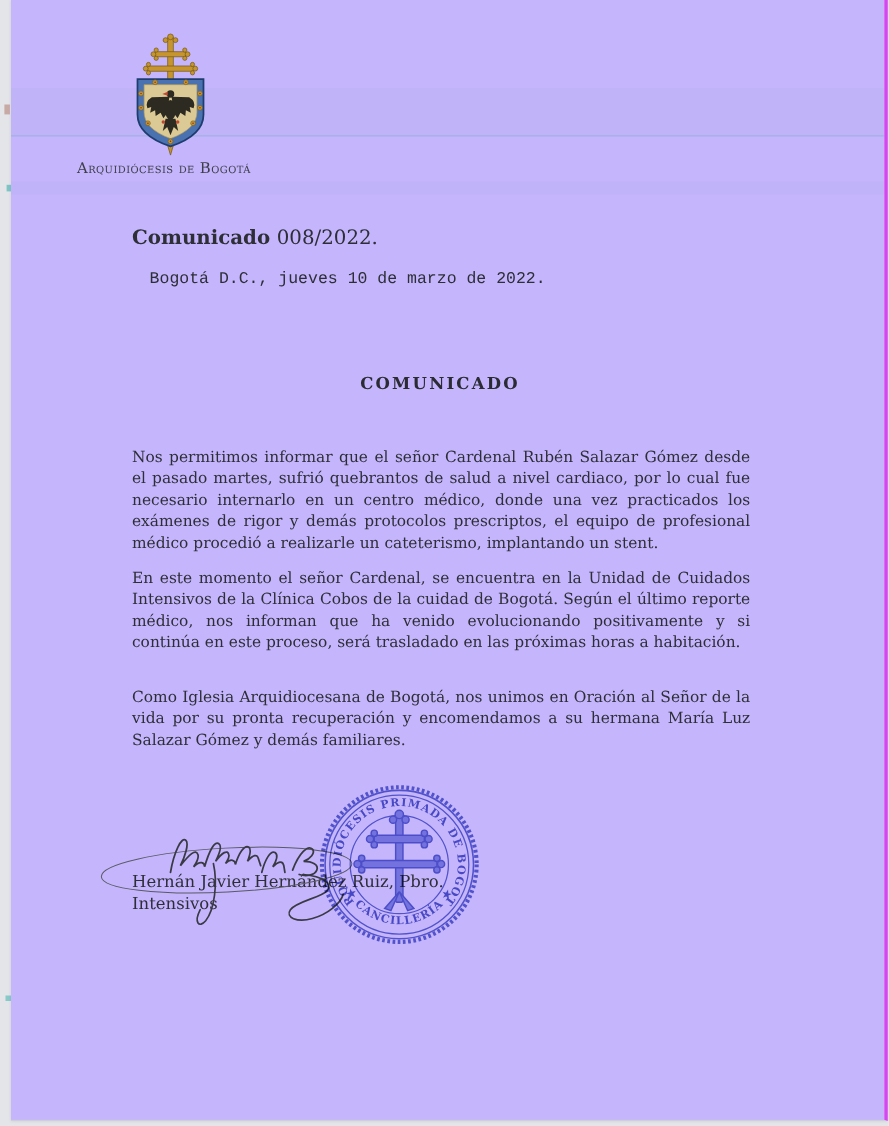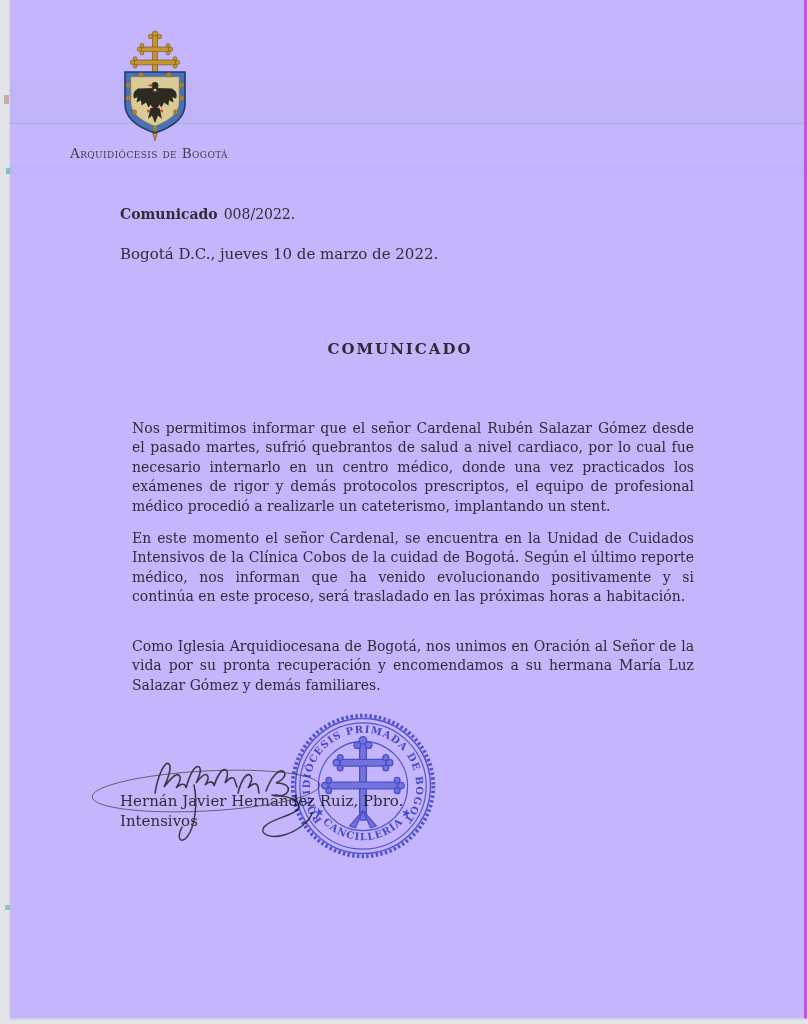--- a/index.html
+++ b/index.html
@@ -23,30 +23,30 @@
   .edge-mark-red{position:absolute;left:-6px;top:95px;width:5px;height:9px;background:rgba(150,60,40,.35);}
   .edge-mark-teal1{position:absolute;left:-4px;top:168px;width:4px;height:6px;background:rgba(0,160,150,.45);}
   .edge-mark-teal2{position:absolute;left:-5px;top:905px;width:5px;height:5px;background:rgba(0,160,150,.4);}
 
   .crest{position:absolute;left:107px;top:30px;width:76px;height:112px;}
   .org-name{
     position:absolute;left:60px;top:145px;width:200px;
     font-variant:small-caps;font-size:13.5px;letter-spacing:.4px;
     color:#3e3e46;white-space:nowrap;
   }
-  .ref-line{position:absolute;left:110px;top:206px;font-size:14px;color:#2e2e36;}
+  .ref-line{position:absolute;left:110px;top:206px;font-size:18px;color:#2e2e36;}
   .ref-label{font-weight:bold;}
   .ref-number{margin-left:6px;}
-  .dateline{position:absolute;left:110px;top:245px;font-size:15px;color:#2e2e36;}
+  .dateline{position:absolute;left:126px;top:245px;font-size:15px;color:#2e2e36;font-family:Liberation Mono, monospace;}
   .doc-title{
     position:absolute;left:110px;top:340px;width:560px;text-align:center;
     font-size:15px;font-weight:bold;letter-spacing:2px;color:#2b2b33;
   }
   .para{
-    position:absolute;left:110px;width:562px;margin:12px;
+    position:absolute;left:110px;width:562px;margin:0;
     font-size:14px;line-height:19.4px;text-align:justify;color:#2e2e36;
   }
   .p1{top:407px;}
   .p2{top:517px;}
   .p3{top:625px;}
 
   .sig-name{position:absolute;left:110px;top:792px;font-size:15px;color:#2e2e36;z-index:1;white-space:nowrap;}
   .sig-role{position:absolute;left:110px;top:812px;font-size:15px;color:#2e2e36;z-index:1;}
   .sig-scribble{position:absolute;left:60px;top:733px;width:350px;height:135px;z-index:2;}
   .seal{position:absolute;left:277px;top:710px;width:152px;height:152px;z-index:3;

